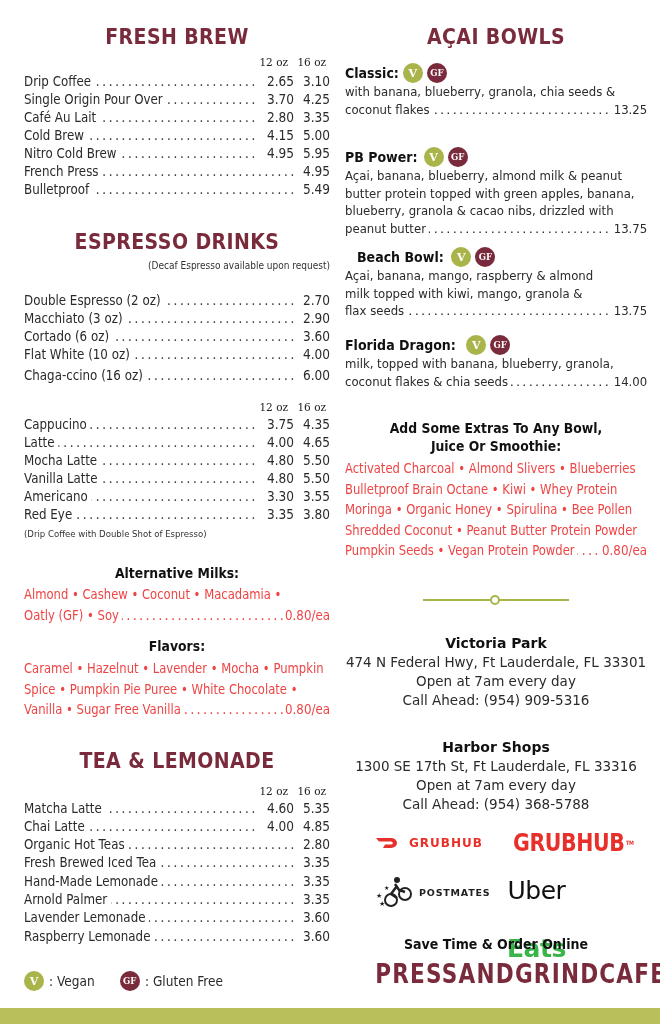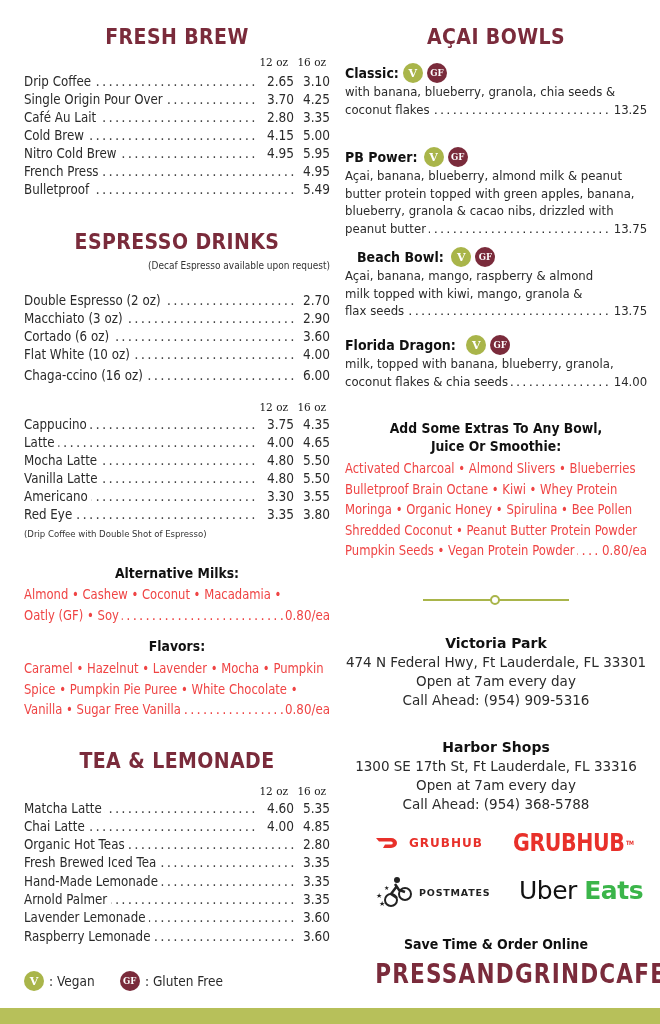--- a/index.html
+++ b/index.html
@@ -42,21 +42,21 @@
     .center-text { position: absolute; left: 0; width: 100%; text-align: center; font-size: 13.5px; line-height: 19px; color: #2a2a2a; }
     .center-text .loc-name { font-weight: bold; color: #111; font-size: 14px; }
     .divider { position: absolute; left: 78px; width: 146px; height: 10px; }
     .divider .line { position: absolute; left: 0; right: 0; top: 4px; height: 2px; background: #a9b54a; }
     .divider .dot { position: absolute; left: 67px; top: 0; width: 10px; height: 10px; border-radius: 50%; border: 2.5px solid #a9b54a; background: #fff; }
     .logo { position: absolute; display: flex; align-items: center; }
     .doordash { left: 30px; top: 836px; color: #e8302a; font-weight: bold; font-size: 12px; letter-spacing: 1px; gap: 8px; }
     .grubhub { left: 168px; top: 828px; color: #e8302a; font-weight: bold; font-size: 25px; letter-spacing: -0.5px; transform: scaleX(0.82); transform-origin: left; }
     .grubhub sup { font-size: 6px; vertical-align: top; margin-left: 2px; }
     .postmates { left: 30px; top: 876px; color: #222; font-weight: bold; font-size: 9.5px; letter-spacing: 0.8px; gap: 6px; }
-    .ubereats { left: 174px; top: 876px; font-size: 25px; letter-spacing: -0.5px; }
+    .ubereats { left: 162px; top: 876px; font-size: 25px; letter-spacing: -0.5px; flex-direction: column; }
     .ubereats .u { color: #111; }
     .ubereats .e { color: #3bb54a; font-weight: bold; }
     .save { position: absolute; left: 0; width: 100%; top: 936px; text-align: center; font-weight: bold; font-size: 14px; color: #111; transform: scaleX(0.9); }
     .site { position: absolute; left: 0; width: 100%; top: 958px; text-align: center; font-weight: bold; font-size: 27px; color: #7a2b3b; letter-spacing: 1.5px; transform: scaleX(0.8); }
     .legend { position: absolute; left: 24px; top: 971px; display: flex; align-items: center; font-size: 13.5px; color: #2a2a2a; }
     .legend .lbl { margin-left: 5px; margin-right: 20px; transform: scaleX(0.9); transform-origin: left; display: inline-block; }
     .bottom-bar { position: absolute; left: 0; right: 0; top: 1008px; height: 16px; background: #b7c05a; }
   </style>
 </head>
 <body>

